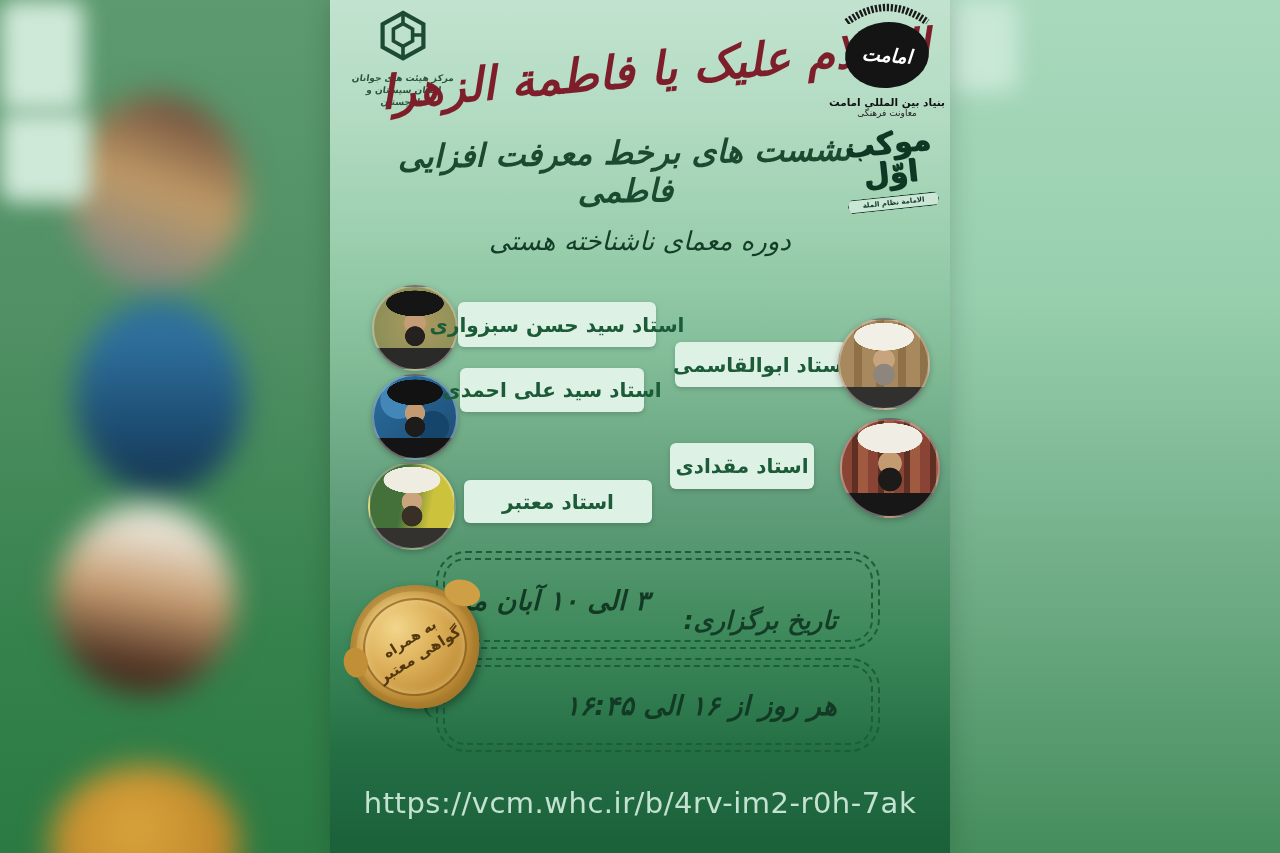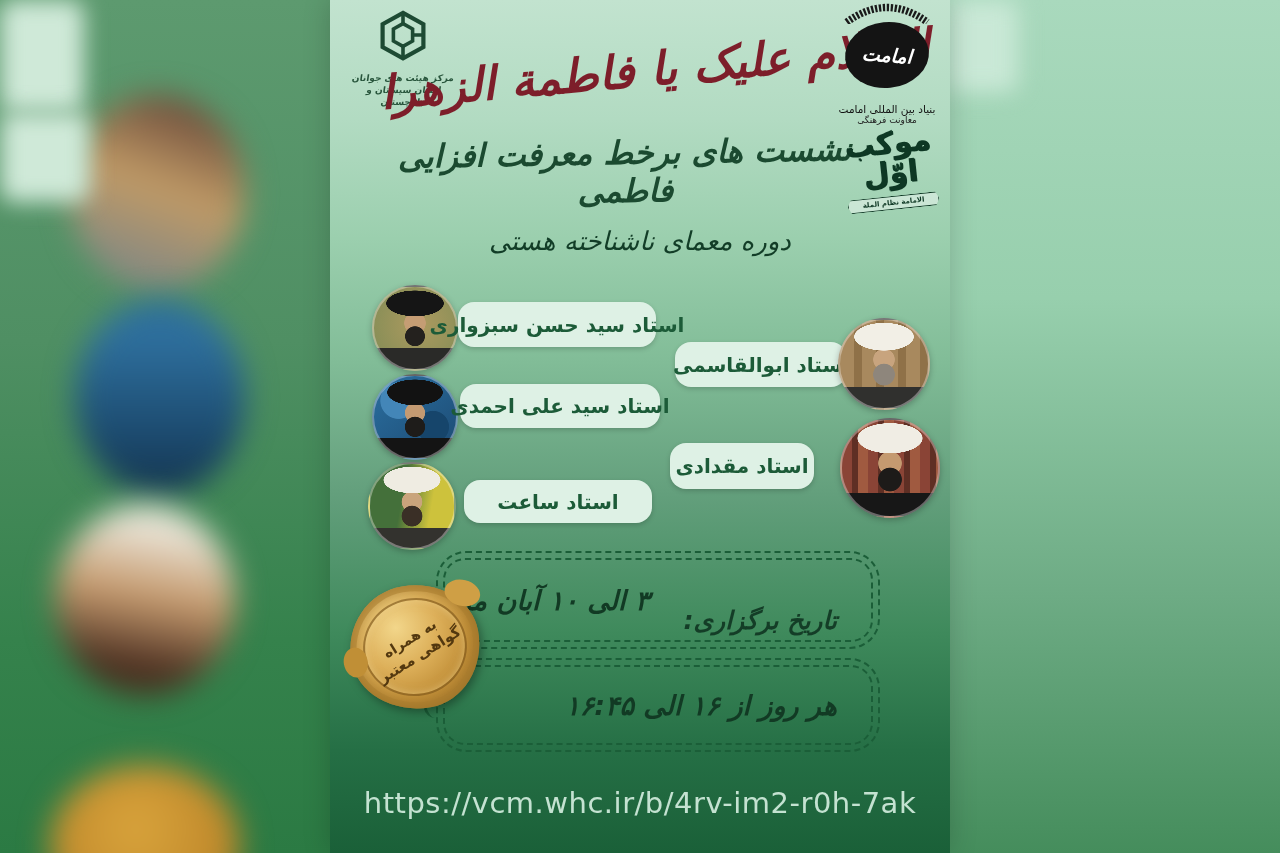--- a/index.html
+++ b/index.html
@@ -44,21 +44,21 @@
     transform:rotate(-5deg); white-space:nowrap;
   }
   
   .imamat { position:absolute; left:498px; top:2px; width:118px; text-align:center; }
   .imamat-arch { display:block; margin:0 auto; width:96px; height:22px; }
   .imamat-oval {
     position:relative; margin:-2px auto 0; width:84px; height:66px; background:#141414;
     border-radius:50%; transform:rotate(-6deg); display:flex; align-items:center; justify-content:center;
   }
   .imamat-oval span { color:#fff; font-size:19px; font-weight:bold; font-style:italic; transform:rotate(10deg); }
-  .imamat-line1 { margin-top:15px; font-size:10.5px; font-weight:normal; color:#111; }
+  .imamat-line1 { margin-top:8px; font-size:10.5px; font-weight:bold; color:#111; }
   .imamat-line2 { font-size:9px; font-weight:normal; color:#222; }
   
   .series-title {
     position:absolute; left:60px; top:134px; width:470px; text-align:center;
     font-size:32px; font-weight:bold; font-style:italic; color:#1b4a30; transform:rotate(-1deg);
   }
   .course-title {
     position:absolute; left:140px; top:226px; width:340px; text-align:center;
     font-size:26px; font-weight:normal; font-style:italic; color:#123d27;
   }
@@ -102,21 +102,21 @@
         linear-gradient(to top, #30302e 24%, transparent 24%),
         repeating-linear-gradient(90deg,#a8895e 0 14px,#8f7148 14px 22px); }
   .p5 { background:
         radial-gradient(ellipse 56% 26% at 50% 19%, #f0ede4 0 60%, transparent 61%),
         radial-gradient(circle at 50% 62%, #1d1b19 0 15%, transparent 16%),
         radial-gradient(circle at 50% 45%, #c49a70 0 16%, transparent 17%),
         linear-gradient(to top, #171717 24%, transparent 24%),
         repeating-linear-gradient(90deg,#8a4436 0 10px,#5f2f24 10px 16px,#a05a40 16px 26px); }
   .pill {
     position:absolute; display:flex; align-items:center; justify-content:center;
-    background:#def1e5; border-radius:16px; color:#1c5b38;
+    background:#def1e5; border-radius:6px; color:#1c5b38;
     font-size:20px; font-weight:bold; box-shadow:0 2px 5px rgba(0,0,0,.18);
     white-space:nowrap;
   }
   
   .dframe {
     position:absolute; border:2.5px dashed #1b5e38; border-radius:22px;
     display:flex; align-items:center; direction:rtl; padding:0 34px 0 16px; gap:34px;
   }
   .dframe::before {
     content:""; position:absolute; inset:-9px; border:2px dashed #1b5e38; border-radius:30px; pointer-events:none;
@@ -206,24 +206,24 @@
       <div class="mokeb-mark fa">موکب اوّل</div>
       <div class="mokeb-banner fa">الامامة نظام الملة</div>
     </div>
 
     <div class="course-title fa">دوره معمای ناشناخته هستی</div>
 
     <div class="photo p1" style="left:42px; top:285px; width:86px; height:86px;"></div>
     <div class="pill fa" style="left:128px; top:302px; width:198px; height:45px;">استاد سید حسن سبزواری</div>
 
     <div class="photo p2" style="left:42px; top:374px; width:86px; height:86px;"></div>
-    <div class="pill fa" style="left:130px; top:384px; width:200px; height:44px;">استاد سید علی احمدی</div>
+    <div class="pill fa" style="left:130px; top:368px; width:184px; height:44px;">استاد سید علی احمدی</div>
 
     <div class="photo p3" style="left:38px; top:462px; width:88px; height:88px;"></div>
-    <div class="pill fa" style="left:134px; top:480px; width:188px; height:43px;">استاد ساعت</div>
+    <div class="pill fa" style="left:134px; top:480px; width:188px; height:43px;">استاد معتبر</div>
 
     <div class="pill fa" style="left:345px; top:342px; width:172px; height:45px;">استاد ابوالقاسمی</div>
     <div class="photo p4" style="left:508px; top:318px; width:92px; height:92px;"></div>
 
     <div class="pill fa" style="left:340px; top:443px; width:144px; height:46px;">استاد مقدادی</div>
     <div class="photo p5" style="left:510px; top:418px; width:100px; height:100px;"></div>
 
     <div class="dframe" style="left:113px; top:558px; width:430px; height:84px;">
       <div class="sched-label">تاریخ برگزاری:</div>
       <div class="sched-value">۳ الی ۱۰ آبان ماه</div>

